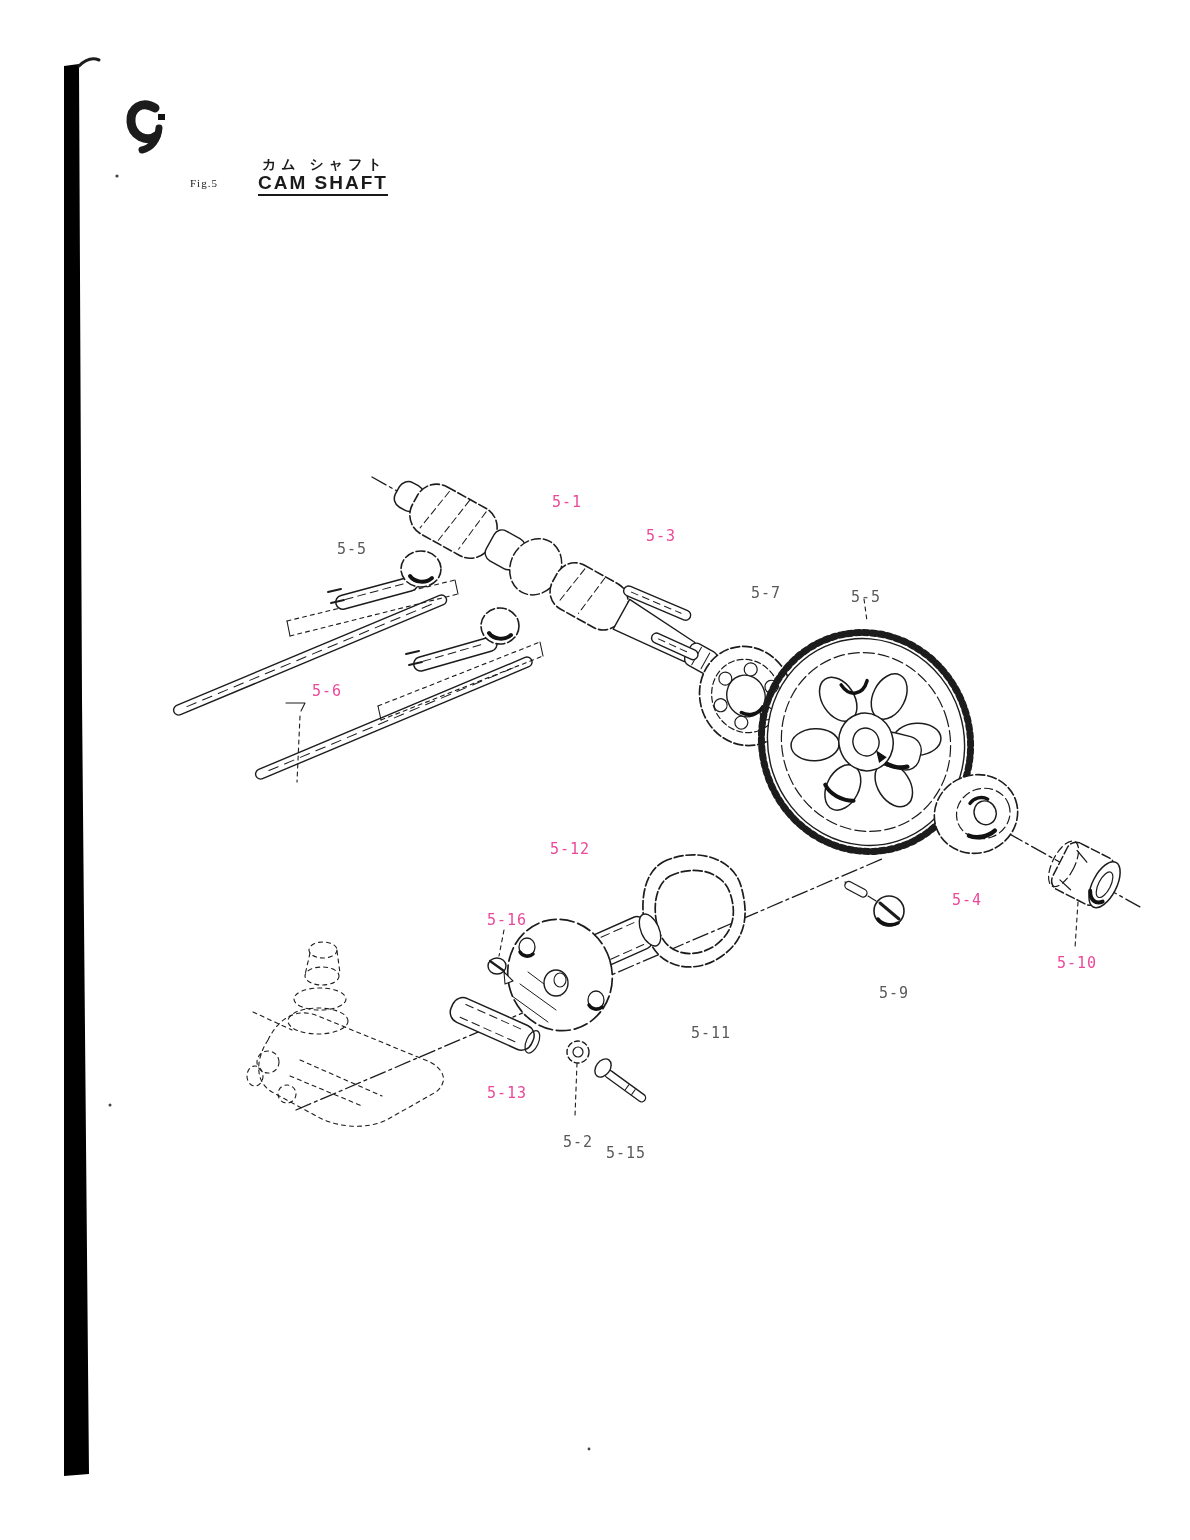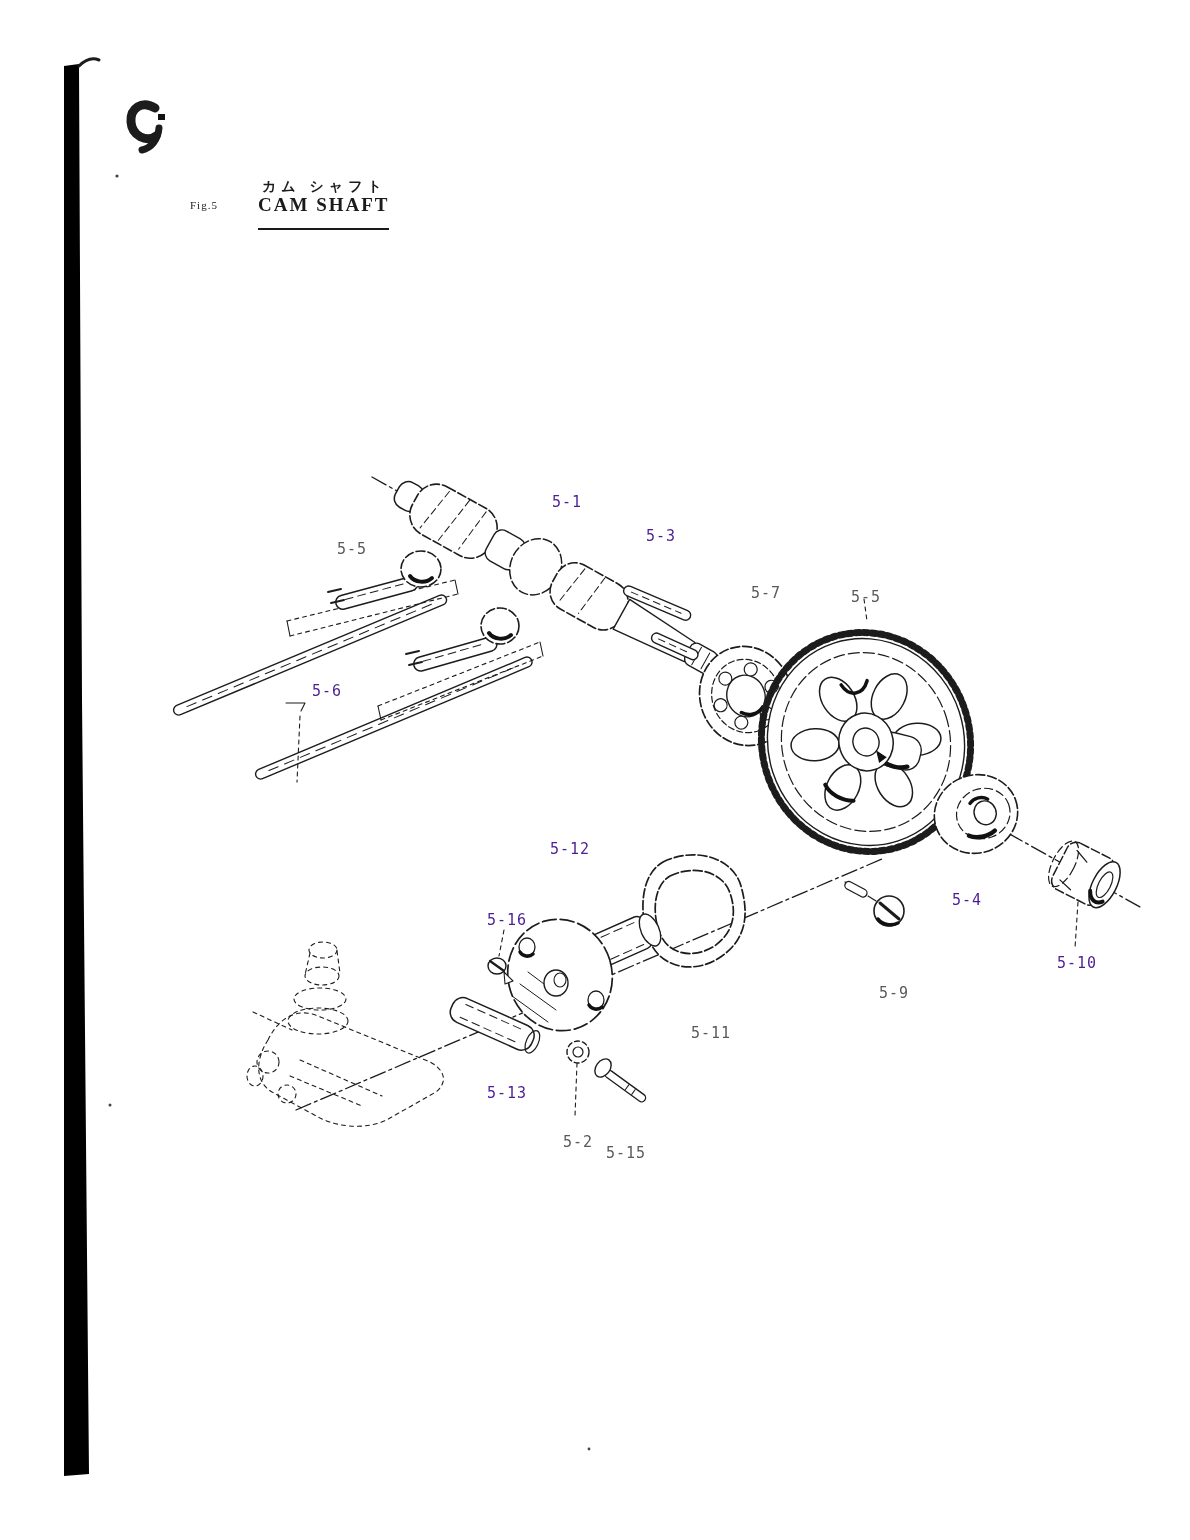--- a/index.html
+++ b/index.html
@@ -1,24 +1,24 @@
 <!DOCTYPE html>
 <html><head>
 <meta charset="utf-8">
 <style>
   html,body{margin:0;padding:0;background:#e8e8e8;}
   .page{position:relative;width:1190px;height:1540px;background:#ffffff;overflow:hidden;
         font-family:"Liberation Sans",sans-serif;}
-  .hdr span{position:absolute;white-space:nowrap;color:#1b1b1b;margin-top:22px;}
+  .hdr span{position:absolute;white-space:nowrap;color:#1b1b1b;}
   .fig{left:190px;top:177px;font-size:11px;letter-spacing:1px;font-family:"Liberation Serif",serif;}
   .jp{left:262px;top:156px;font-size:14px;letter-spacing:5px;font-weight:bold;}
   .ttl{left:258px;top:172px;font-size:19px;font-weight:bold;letter-spacing:2px;
-       border-bottom:2px solid #1a1a1a;padding-bottom:12px;font-family:Liberation Serif, serif;}
+       border-bottom:2px solid #1a1a1a;padding-bottom:0px;font-family:Liberation Sans, sans-serif;}
   .pl{position:absolute;transform:translate(-50%,-50%);
-      font-family:"DejaVu Sans Mono",monospace;font-size:15px;color:#4c1d95;
+      font-family:"DejaVu Sans Mono",monospace;font-size:15px;color:#ec4899;
       letter-spacing:1px;white-space:nowrap;}
   .pl.faint{color:#5a5a5a;margin-top:12px;}
   svg.art{position:absolute;left:0;top:0;}
   .s{stroke:#1c1c1c;fill:none;stroke-linecap:round;stroke-linejoin:round;}
   .w{stroke:#1c1c1c;fill:#ffffff;stroke-linecap:round;stroke-linejoin:round;}
   .dd{stroke-dasharray:16 4 3 4;}
   .hid{stroke-dasharray:4 4;}
   .skt{stroke-dasharray:9 3;}
   .k{stroke:#111;fill:none;stroke-linecap:round;}
 </style>

